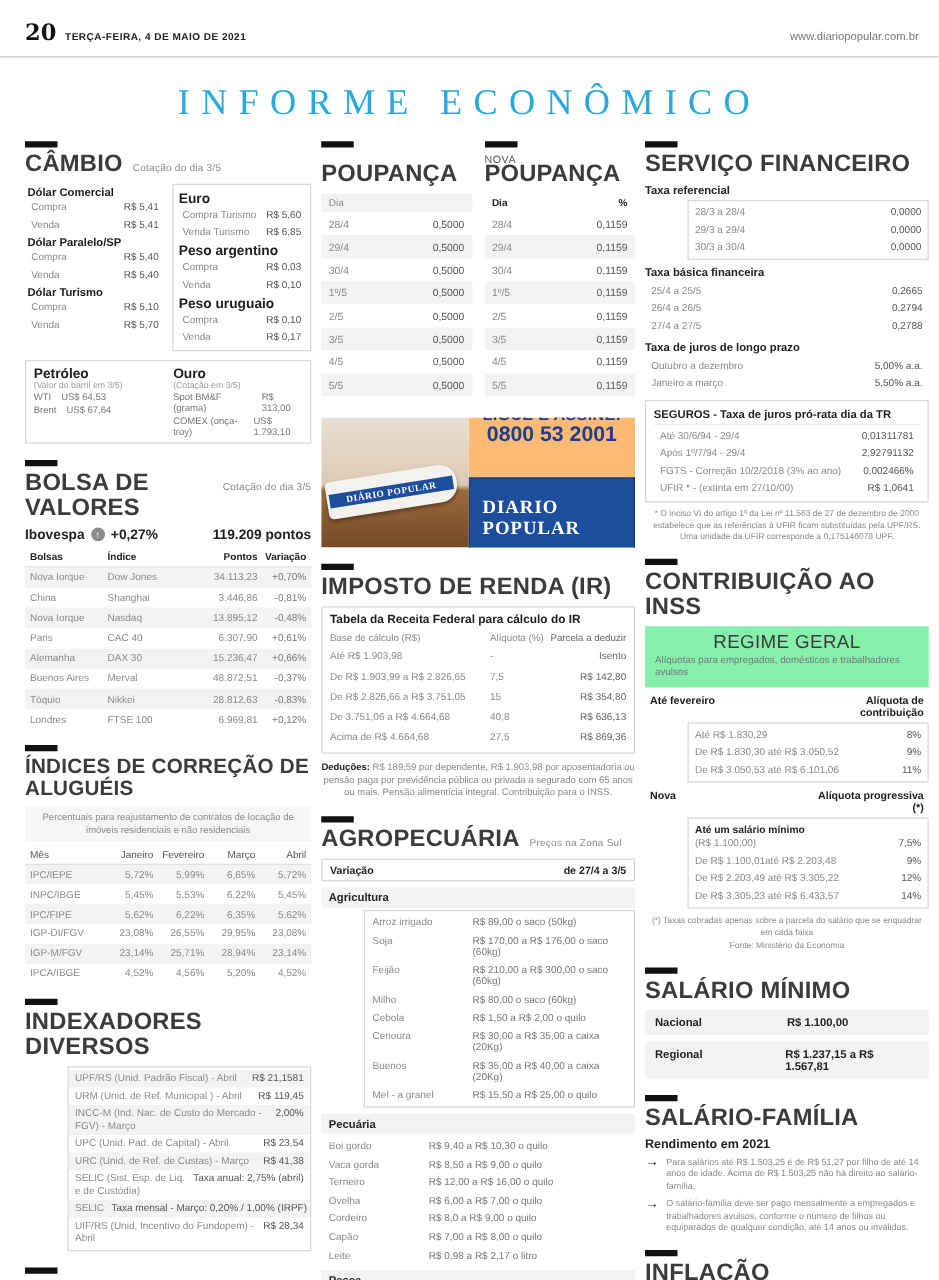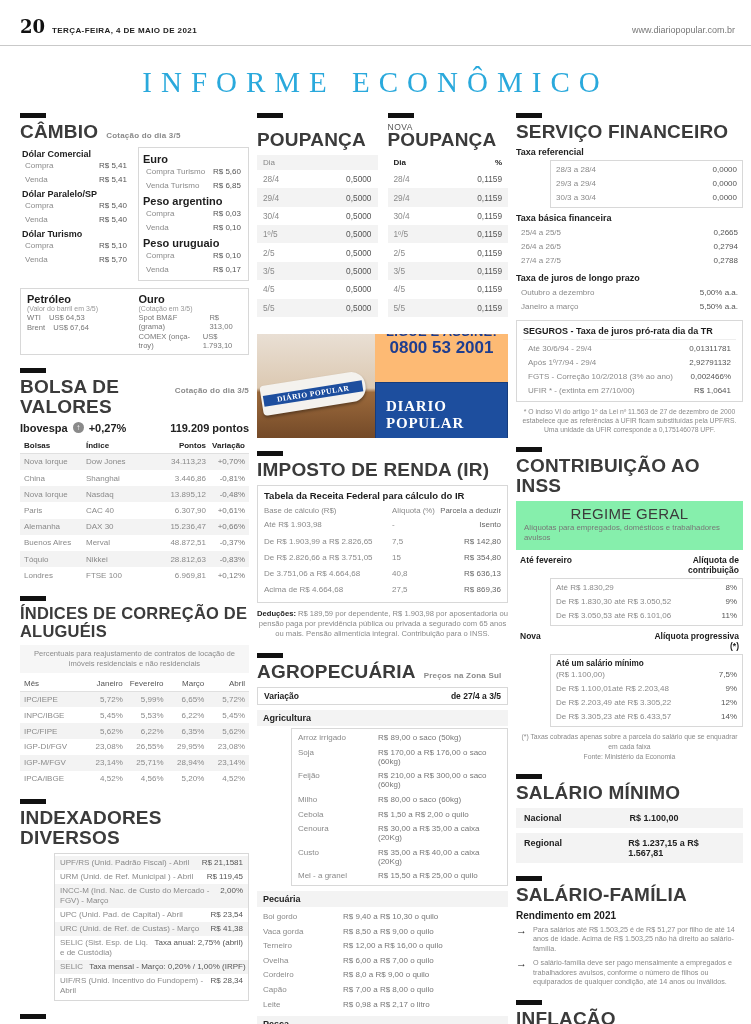--- a/index.html
+++ b/index.html
@@ -19,21 +19,21 @@
   .columns { display:flex; padding:0 16px 0 20px; gap:8px; }
   .col-left  { width:229px; flex:none; }
   .col-mid   { width:251px; flex:none; }
   .col-right { width:227px; flex:none; }
 
   .section { margin-bottom:13px; }
   .dash { width:26px; height:5px; background:#111; margin-bottom:4px; }
   .sec-title { font-size:19px; font-weight:bold; letter-spacing:.2px; color:#3b3b3b;
     display:flex; align-items:baseline; gap:8px; line-height:1.05; margin-bottom:5px; }
   .sec-title.small { font-size:16.5px; }
-  .sec-note { font-size:8px; font-weight:bold; color:#8a8a8a; white-space:nowrap; }
+  .sec-note { font-size:8px; font-weight:normal; color:#8a8a8a; white-space:nowrap; }
   .subhead { font-size:9px; font-weight:bold; color:#222; margin:5px 0 3px; }
   .boxed { border:1px solid #d8d8d8; padding:2px 0;margin-left:34px; }
 
   
   .kv { display:flex; justify-content:space-between; align-items:baseline;
     font-size:8px; color:#8a8a8a; padding:2px 5px; line-height:1.25; }
   .kv .v { color:#555; white-space:nowrap; margin-left:6px; }
   .zebra > :nth-child(even) { background:#f3f3f3; }
   .zebra-odd > :nth-child(odd) { background:#f3f3f3; }
   .footnote { font-size:6.8px; color:#8a8a8a; text-align:center; line-height:1.35; margin-top:5px; }
@@ -644,21 +644,21 @@
           </div>
           <div class="agro-row">
             <span class="agro-k">Cebola</span>
             <span class="agro-v">R$ 1,50 a R$ 2,00 o quilo</span>
           </div>
           <div class="agro-row">
             <span class="agro-k">Cenoura</span>
             <span class="agro-v">R$ 30,00 a R$ 35,00 a caixa (20Kg)</span>
           </div>
           <div class="agro-row">
-            <span class="agro-k">Custo</span>
+            <span class="agro-k">Buenos</span>
             <span class="agro-v">R$ 35,00 a R$ 40,00 a caixa (20Kg)</span>
           </div>
           <div class="agro-row">
             <span class="agro-k">Mel - a granel</span>
             <span class="agro-v">R$ 15,50 a R$ 25,00 o quilo</span>
           </div>
         </div>
       <div class="agro-sec">Pecuária</div>
       <div>
 

